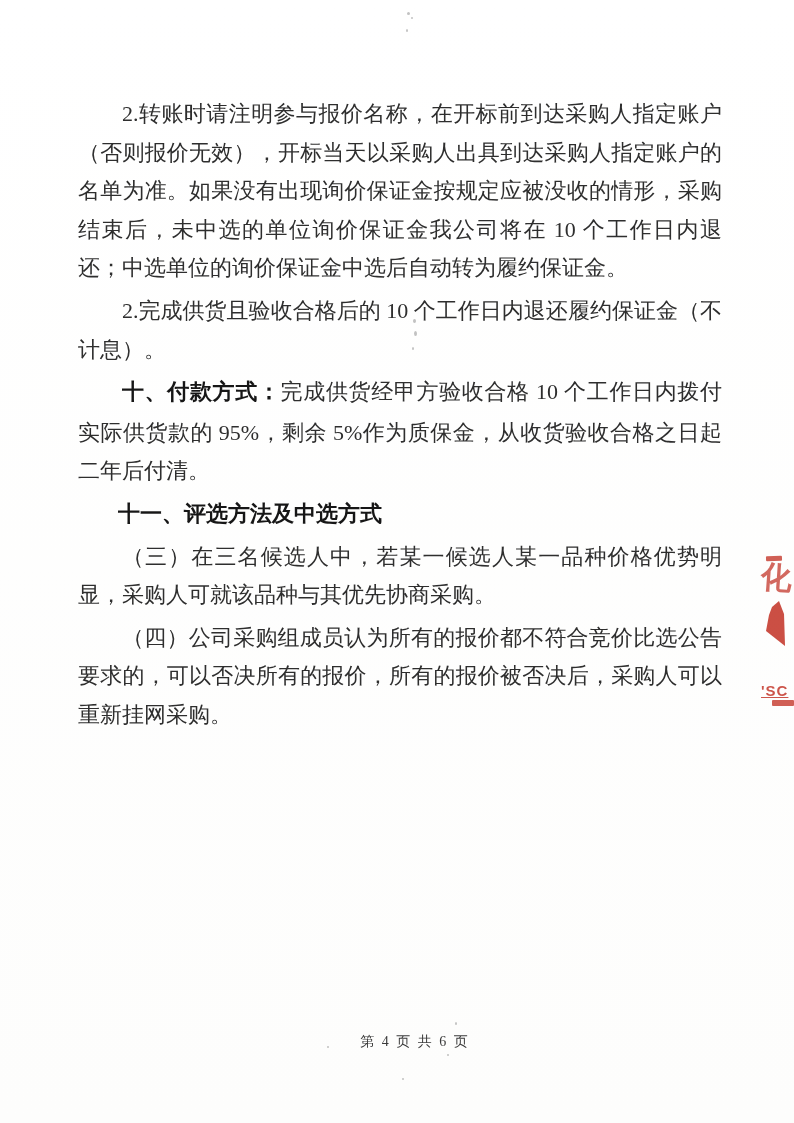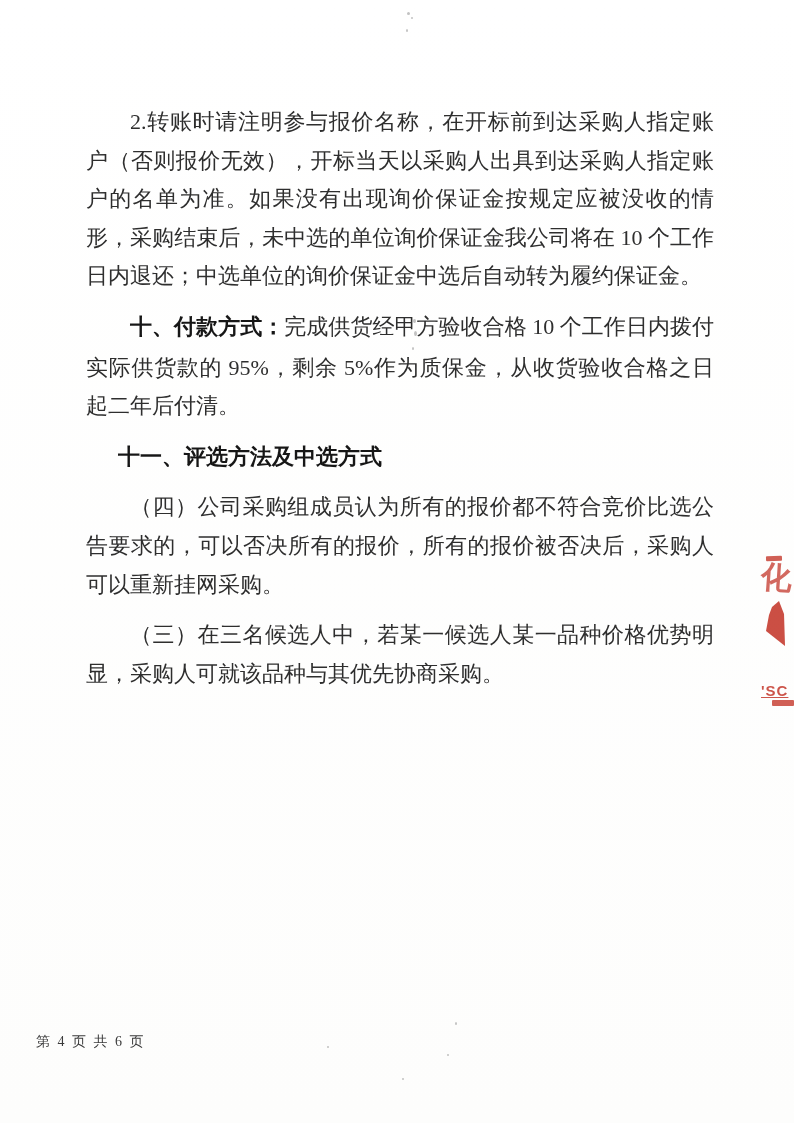--- a/index.html
+++ b/index.html
@@ -4,37 +4,37 @@
 <style>
   html,body{margin:0;padding:0}
   body{
     width:794px;height:1123px;position:relative;overflow:hidden;
     background:#fefefe;
     font-family:"Liberation Serif",serif;
   }
   .page{position:absolute;inset:0;background:linear-gradient(180deg,#ffffff 0%,#fdfdfc 100%)}
   .content{position:absolute;left:74px;top:91px;width:652px}
   .para{
-    margin:12px;font-size:22px;line-height:38.6px;
+    margin:4px;font-size:22px;line-height:38.6px;
     text-align:justify;text-justify:inter-ideograph;
     text-indent:2em;color:#2e2e2e;
     font-family:"Liberation Serif",serif;
   }
   .heading{
     margin:0;font-size:22px;line-height:38.6px;text-indent:2em;
     color:#161616;font-weight:bold;
     font-family:Liberation Sans, sans-serif;
     text-align:left;
   }
   .lead{
     font-weight:bold;color:#161616;
     font-family:Liberation Mono, monospace;
   }
   .footer{
-    position:absolute;left:0;right:0;top:1033px;
+    position:absolute;left:0;right:0;top:1033px;text-align:center;
     font-size:14px;letter-spacing:2px;color:#3a3a3a;
     font-family:"Liberation Serif",serif;
     padding-left:36px;
   }
   
   .stamp-bar-top{position:absolute;left:766px;top:556px;width:16px;height:5px;border-radius:1px;transform:rotate(-2deg);opacity:.8}
   .stamp-char{position:absolute;left:761px;top:560px;font-size:31px;line-height:36px;font-weight:bold;opacity:.75;transform:rotate(4deg);font-family:"Liberation Serif",serif}
   .stamp-pennant{position:absolute;left:764px;top:599px;width:24px;height:50px;opacity:.88}
   .stamp-sc{position:absolute;left:761px;top:682px;font-size:15px;font-weight:bold;letter-spacing:1px;opacity:.85;font-family:"Liberation Sans",sans-serif}
   .stamp-bar-bottom{position:absolute;left:772px;top:700px;width:22px;height:6px;border-radius:1px;opacity:.8}
@@ -51,24 +51,25 @@
   .s9{left:327px;top:1046px;width:2px;height:2px}
   .s10{left:402px;top:1078px;width:2px;height:2px}
 </style>
 </head>
 <body>
 
 <div class="page">
 
   <div class="content">
     <p class="para">2.转账时请注明参与报价名称，在开标前到达采购人指定账户（否则报价无效），开标当天以采购人出具到达采购人指定账户的名单为准。如果没有出现询价保证金按规定应被没收的情形，采购结束后，未中选的单位询价保证金我公司将在 10 个工作日内退还；中选单位的询价保证金中选后自动转为履约保证金。</p>
+    <p class="para">2.完成供货且验收合格后的 10 个工作日内退还履约保证金（不计息）。</p>
     <p class="para"><span class="lead">十、付款方式：</span><span>完成供货经甲方验收合格 10 个工作日内拨付实际供货款的 95%，剩余 5%作为质保金，从收货验收合格之日起二年后付清。</span></p>
     <h2 class="heading">十一、评选方法及中选方式</h2>
+    <p class="para">（三）在三名候选人中，若某一候选人某一品种价格优势明显，采购人可就该品种与其优先协商采购。</p>
     <p class="para">（四）公司采购组成员认为所有的报价都不符合竞价比选公告要求的，可以否决所有的报价，所有的报价被否决后，采购人可以重新挂网采购。</p>
-    <p class="para">（三）在三名候选人中，若某一候选人某一品种价格优势明显，采购人可就该品种与其优先协商采购。</p>
   </div>
 
   <div class="footer">第 4 页 共 6 页</div>
 
   <div>
     <div class="stamp-bar-top" style="background-color: rgb(196, 55, 43);"></div>
     <div class="stamp-char" style="color: rgb(196, 55, 43);">化</div>
     <svg class="stamp-pennant" viewBox="0 0 24 50" xmlns="http://www.w3.org/2000/svg">
       <polygon points="8,8 15,2 20,15 21,47 2,32 5,16" fill="#c4372b"></polygon>
     </svg>

